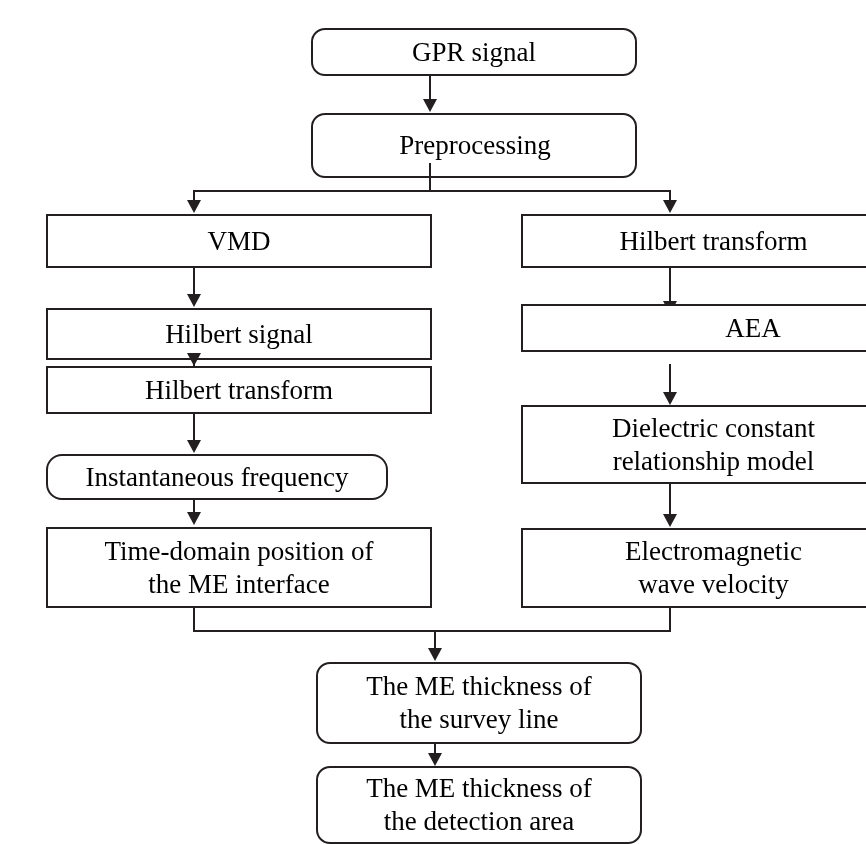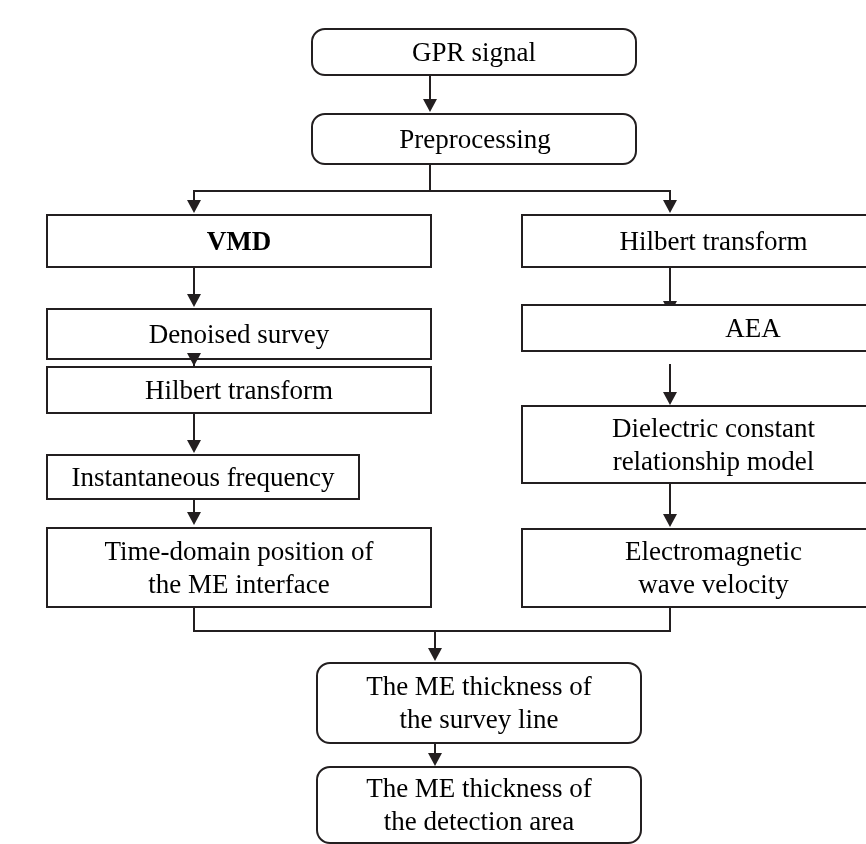--- a/index.html
+++ b/index.html
@@ -65,53 +65,53 @@
 
 <div id="flowchart">
 
   <div class="node rounded" style="left:267px; top:28px; width:326px; height:48px;">
     <span class="label">GPR signal</span>
   </div>
 
   <div class="conn v" style="left:429px; top:76px; height:24px;"></div>
   <div class="arrowhead" style="left:423px; top:99px;"></div>
 
-  <div class="node rounded" style="left:267px; top:113px; width:326px; height:52px;padding-left:8px;">
+  <div class="node rounded" style="left:267px; top:113px; width:326px; height:65px;padding-left:8px;">
     <span class="label">Preprocessing</span>
   </div>
 
   <div class="conn v" style="left:429px; top:163px; height:29px;"></div>
   <div class="conn h" style="left:193px; top:190px; width:478px;"></div>
   <div class="conn v" style="left:193px; top:190px; height:17px;"></div>
   <div class="arrowhead" style="left:187px; top:200px;"></div>
   <div class="conn v" style="left:669px; top:190px; height:17px;"></div>
   <div class="arrowhead" style="left:663px; top:200px;"></div>
 
-  <div class="node" style="left:2px; top:214px; width:386px; height:54px;font-weight:bold;">
+  <div class="node" style="left:2px; top:214px; width:386px; height:54px;">
     <span class="label">VMD</span>
   </div>
 
   <div class="conn v" style="left:193px; top:268px; height:28px;"></div>
   <div class="arrowhead" style="left:187px; top:294px;"></div>
 
   <div class="node" style="left:2px; top:308px; width:386px; height:52px;">
-    <span class="label">Denoised survey</span>
+    <span class="label">Hilbert signal</span>
   </div>
 
   <div class="conn v" style="left:193px; top:360px; height:9px;"></div>
   <div class="arrowhead" style="left:187px; top:353px;"></div>
 
   <div class="node" style="left:2px; top:366px; width:386px; height:48px;">
     <span class="label">Hilbert transform</span>
   </div>
 
   <div class="conn v" style="left:193px; top:414px; height:28px;"></div>
   <div class="arrowhead" style="left:187px; top:440px;"></div>
 
-  <div class="node" style="left:2px; top:454px; width:314px; height:46px;">
+  <div class="node" style="left:2px; top:454px; width:342px; height:46px;border-radius:16px;">
     <span class="label">Instantaneous frequency</span>
   </div>
 
   <div class="conn v" style="left:193px; top:500px; height:17px;"></div>
   <div class="arrowhead" style="left:187px; top:512px;"></div>
 
   <div class="node" style="left:2px; top:527px; width:386px; height:81px;justify-content:center;">
     <span class="label">Time-domain position of
 the ME interface</span>
   </div>

